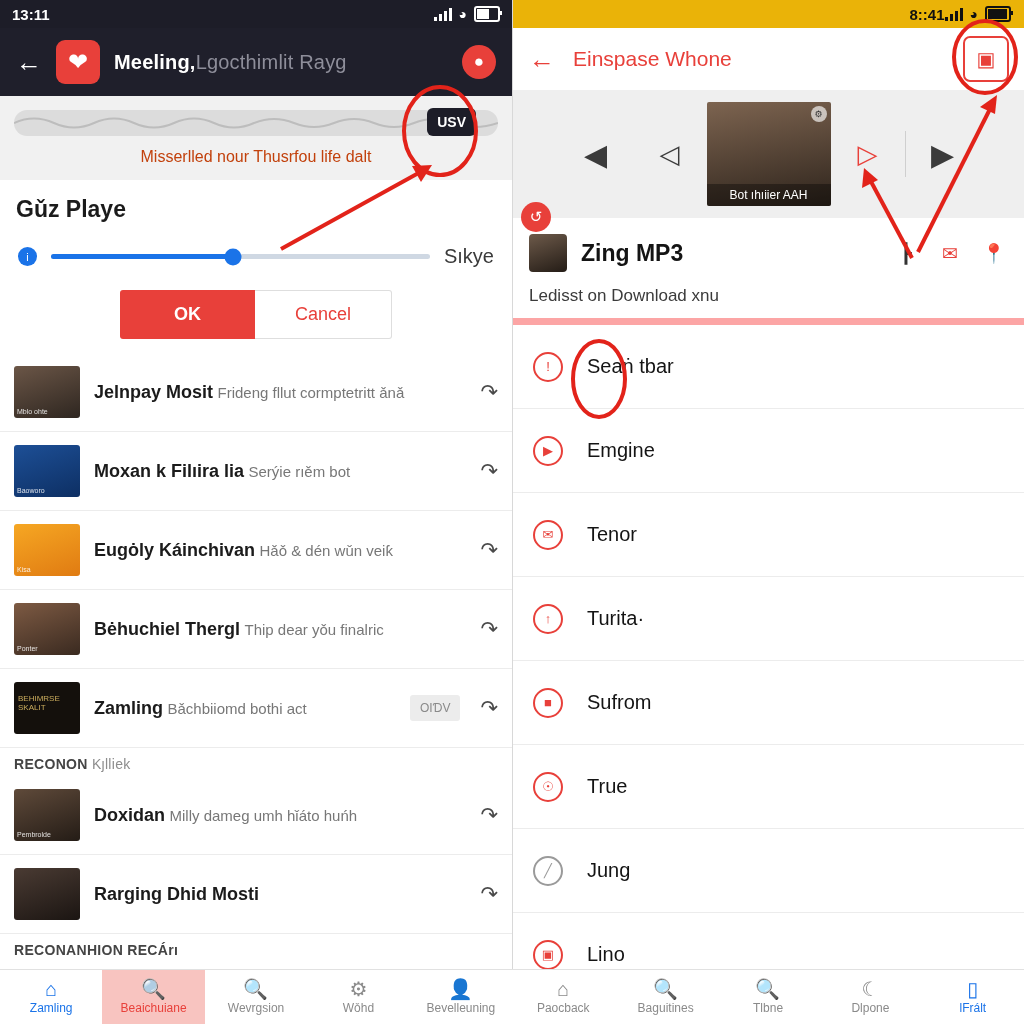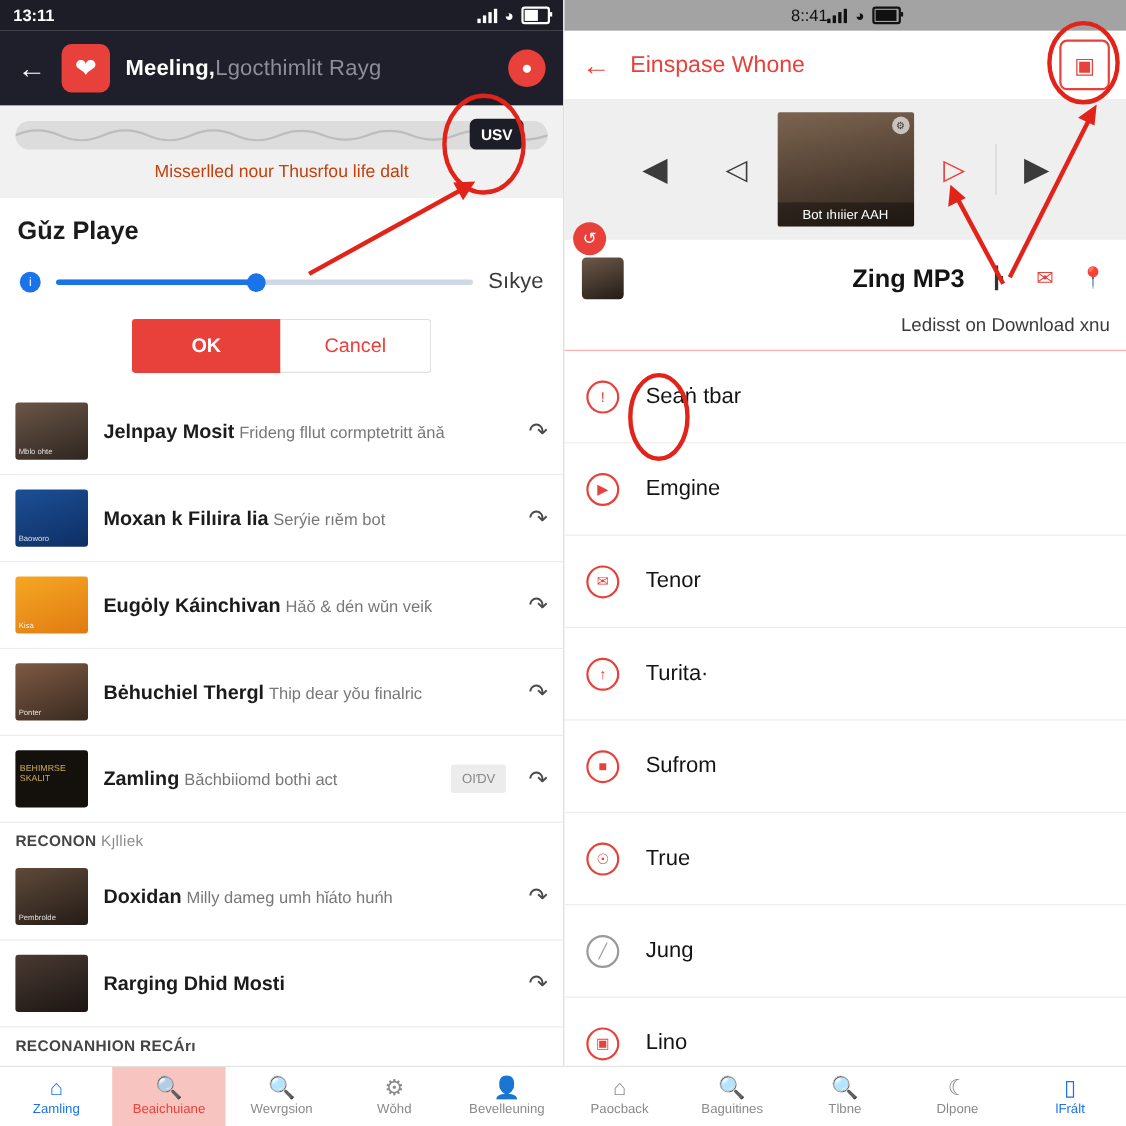--- a/index.html
+++ b/index.html
@@ -90,22 +90,22 @@
   .l-row .txt{flex:1;min-width:0;}
   .l-row .t1{font-size:18px;font-weight:bold;color:#1b1b1b;white-space:nowrap;overflow:hidden;text-overflow:ellipsis;}
   .l-row .t2{font-size:15px;color:#777;margin-top:4px;white-space:nowrap;overflow:hidden;text-overflow:ellipsis;}
   .tagbox{background:#ececec;color:#8a8a8a;font-size:12px;padding:6px 10px;border-radius:3px;margin-right:6px;}
   .replay{font-size:21px;color:#4a4a4a;}
   .l-section{font-size:14px;color:#8d8d8d;padding:8px 14px 4px;letter-spacing:.3px;}
   .l-section b{color:#444}
 
   
   .r-status{
-    height:28px;background:#a3a3a3;color:#111;display:flex;align-items:center;
-    justify-content:center;padding:0 14px;font-size:15px;font-weight:normal;
+    height:28px;background:#eab308;color:#111;display:flex;align-items:center;
+    justify-content:flex-end;padding:0 14px;font-size:15px;font-weight:bold;
   }
   .r-status .bars i{background:#111}
   .r-status .batt{border-color:#111}
   .r-status .batt:after{background:#111}
   .r-status .batt i{background:#111}
 
   .r-appbar{height:62px;display:flex;align-items:center;padding:0 16px;gap:18px;background:#fff;}
   .r-back{font-size:26px;color:#e8403a;line-height:1}
   .r-title{font-size:21px;color:#e8403a;font-weight:normal;flex:1}
   .r-sqbtn{
@@ -127,21 +127,21 @@
     position:absolute;left:0;right:0;bottom:0;padding:4px 3px;color:#fff;font-size:12px;
     text-align:center;background:rgba(0,0,0,.35);
   }
   .pvideo .badge{position:absolute;right:4px;top:4px;width:16px;height:16px;border-radius:50%;
     background:rgba(255,255,255,.65);font-size:9px;display:flex;align-items:center;justify-content:center;color:#333}
   .refresh-chip{
     position:absolute;left:8px;bottom:-14px;width:30px;height:30px;border-radius:50%;
     background:#e8403a;color:#fff;display:flex;align-items:center;justify-content:center;font-size:15px;
   }
 
-  .r-head{padding:16px 16px 12px;border-bottom:1px solid #fca5a5;text-align:right;}
+  .r-head{padding:16px 16px 12px;border-bottom:7px solid #fca5a5;}
   .r-head-top{display:flex;align-items:center;gap:14px;}
   .r-avatar{width:38px;height:38px;border-radius:4px;overflow:hidden;flex:0 0 auto;position:relative;}
   .r-head-title{font-size:23px;font-weight:bold;color:#141414;flex:1}
   .r-ico{width:30px;height:30px;display:flex;align-items:center;justify-content:center;font-size:19px;}
   .r-ico.red{color:#e8403a}.r-ico.blue{color:#2f7bf6}.r-ico.dark{color:#333}
   .r-sub{font-size:17px;color:#3b3b3b;margin-top:14px;}
 
   .r-list .r-row{
     display:flex;align-items:center;gap:24px;padding:0 20px;height:83px;
     border-bottom:1px solid #ececec;

